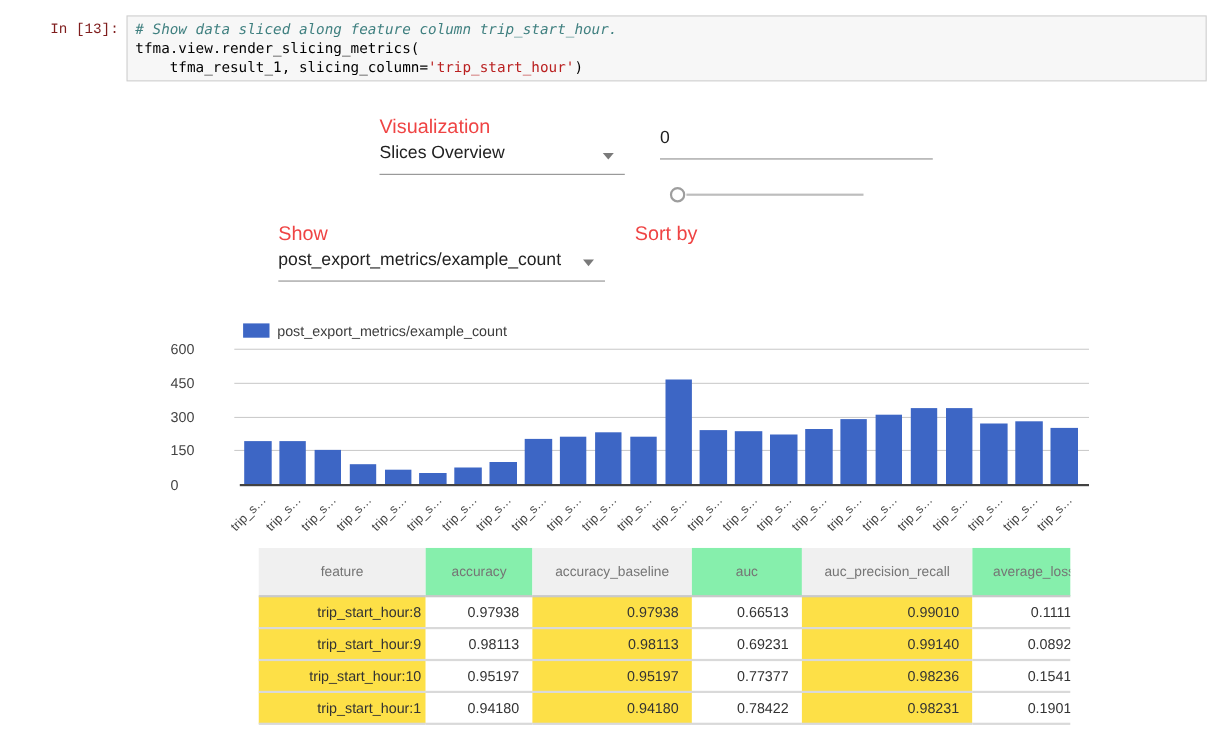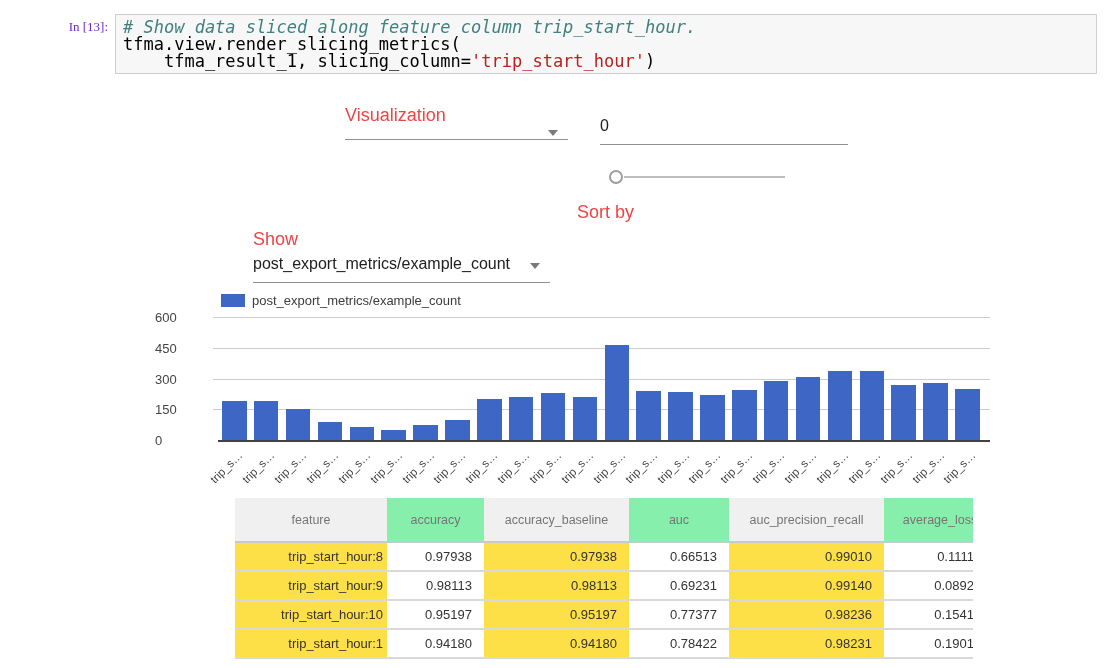--- a/index.html
+++ b/index.html
@@ -1,24 +1,24 @@
 <!DOCTYPE html>
 <html><head>
 <meta charset="utf-8">
 <style>
   * { box-sizing: border-box; margin: 0; padding: 0; }
   html,body { width:1111px; height:668px; background:#fff; overflow:hidden; position:relative;
     font-family:"Liberation Sans", sans-serif; }
 
   
   .prompt { position:absolute; left:30px; top:19px; width:78px; text-align:right;
-    font-family:Liberation Serif, serif; font-size:13px; color:#6d28d9; }
+    font-family:Liberation Mono, monospace; font-size:13px; color:#7f1d1d; }
   .code-box { position:absolute; left:115px; top:14px; width:982px; height:60px;
     background:#f7f7f7; border:1px solid #cfcfcf; padding:4px 7px;
-    font-family:"DejaVu Sans Mono", monospace; font-size:17px; line-height:17px; color:#000; }
+    font-family:"DejaVu Sans Mono", monospace; font-size:13px; line-height:17px; color:#000; }
   .code-line { white-space:pre; }
   .tok-comment { color:#408080; font-style:italic; }
   .tok-str { color:#BA2121; }
 
   
   .ctl { position:absolute; }
   .ctl .lbl { font-size:18px; color:#ef4444; line-height:14px; }
   .ctl .field { position:relative; border-bottom:1px solid #8f8f8f; padding:8px 0 9px 0; }
   .ctl .val { font-size:16px; color:#212121; line-height:19px; white-space:nowrap; }
   .dd-arrow { position:absolute; right:10px; top:50%; margin-top:-1px; width:0; height:0;
@@ -57,34 +57,35 @@
 <div class="prompt">In [13]:</div>
 <div class="code-box">
   <div class="code-line tok-comment"># Show data sliced along feature column trip_start_hour.</div>
   <div class="code-line">tfma.view.render_slicing_metrics(</div>
   <div class="code-line"><span>    tfma_result_1, slicing_column=</span><span class="tok-str">'trip_start_hour'</span><span>)</span></div>
 </div>
 
 <div class="ctl" style="left:345px; top:108px; width:223px;">
   <div class="lbl">Visualization</div>
   <div class="field">
+    <div class="val">Slices Overview</div>
     <div class="dd-arrow"></div>
   </div>
 </div>
 
 <div class="ctl" style="left:600px; top:108px; width:248px;">
   <div class="field">
     <div class="val">0</div>
   </div>
 </div>
 
 <div class="slider-knob"></div>
 <div class="slider-track"></div>
 
-<div class="ctl" style="left:253px; top:205px; width:297px;margin-top:27px;">
+<div class="ctl" style="left:253px; top:205px; width:297px;">
   <div class="lbl">Show</div>
   <div class="field">
     <div class="val">post_export_metrics/example_count</div>
     <div class="dd-arrow"></div>
   </div>
 </div>
 
 <div class="ctl" style="left:577px; top:205px; width:297px;">
   <div class="lbl">Sort by</div>
 </div>

